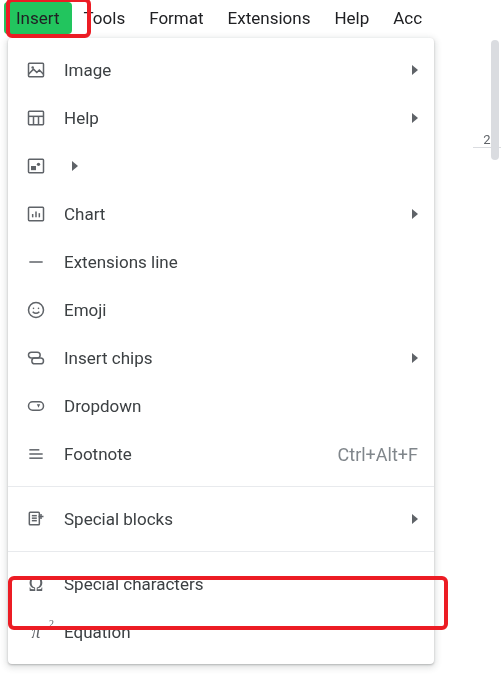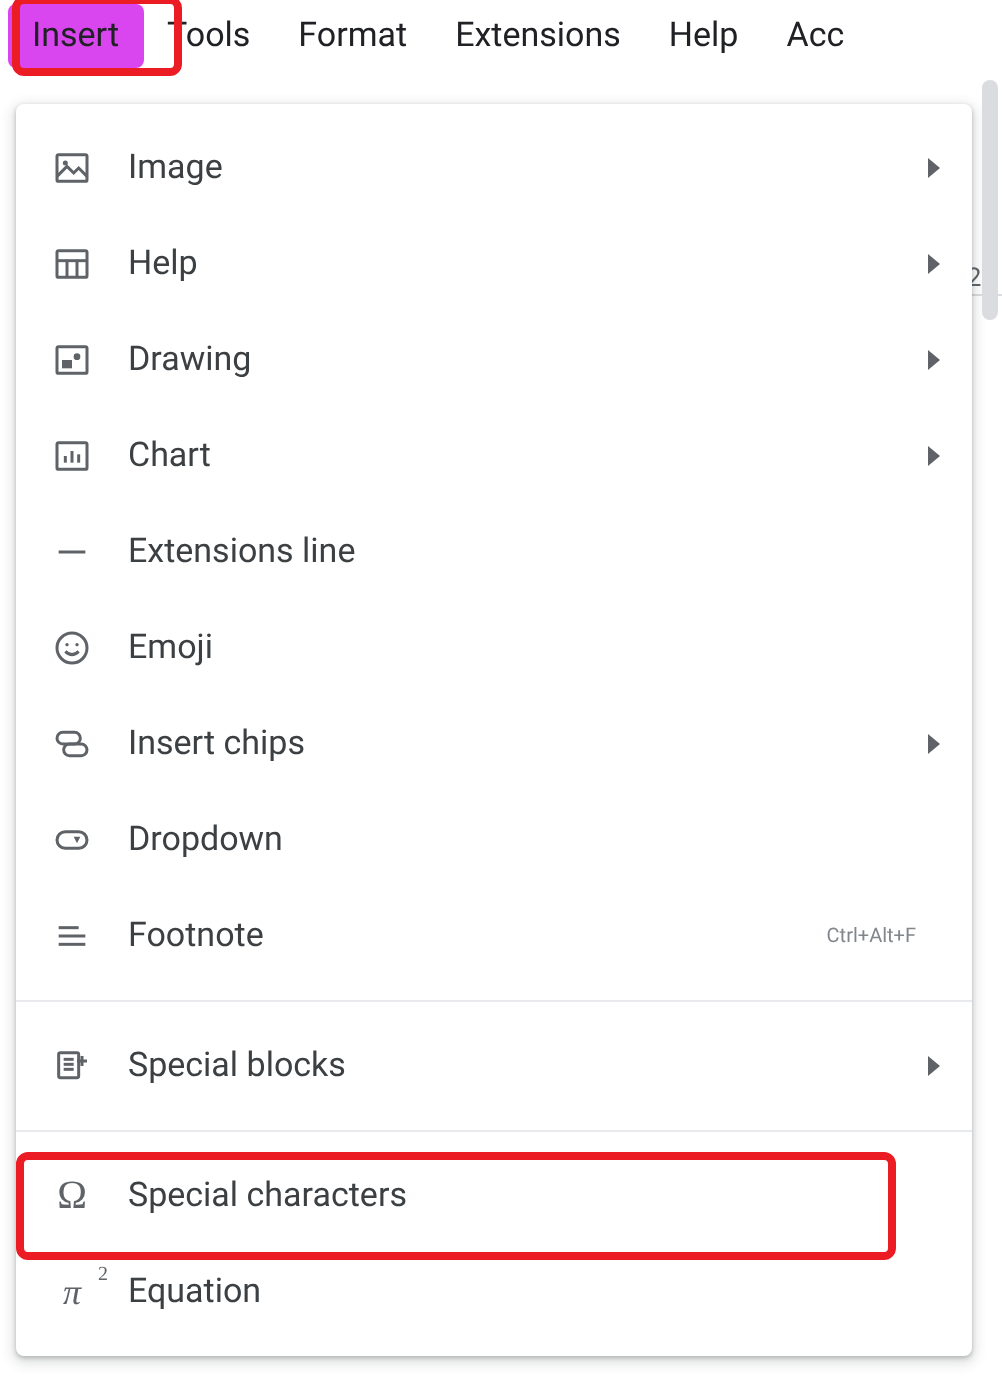--- a/index.html
+++ b/index.html
@@ -24,21 +24,21 @@
       background: #fff;
     }
     .menubar-item {
       padding: 6px 12px;
       font-size: 17px;
       color: #202124;
       cursor: pointer;
       border-radius: 4px;
     }
     .menubar-item.active {
-      background: #d946ef;
+      background: #22c55e;
       text-align: center;
     }
     .highlight-red {
       position: absolute;
       border: 4px solid #ec1c24;
       border-radius: 6px;
       pointer-events: none;
       z-index: 100;
     }
     .highlight-insert {
@@ -48,23 +48,23 @@
       height: 40px;
     }
     .highlight-special {
       top: 576px;
       left: 8px;
       width: 440px;
       height: 54px;
     }
     .dropdown {
       position: absolute;
-      top: 52px;
+      top: 38px;
       left: 8px;
-      width: 478px;
+      width: 426px;
       background: #fff;
       box-shadow: 0 2px 6px 2px rgba(60,64,67,.15), 0 1px 2px rgba(60,64,67,.3);
       border-radius: 4px;
       padding: 8px 0;
     }
     .scrollbar {
       position: absolute;
       top: 40px;
       right: 2px;
       width: 8px;
@@ -96,23 +96,22 @@
       fill: none;
       stroke: #5f6368;
       stroke-width: 1.8;
     }
     .menu-label {
       flex: 1;
       font-size: 17px;
       color: #3c4043;
     }
     .menu-shortcut {
-      font-size: 10px;
+      font-size: 18px;
       color: #80868b;
-      margin-right: 12px;
     }
     .submenu-arrow {
       width: 0;
       height: 0;
       border-top: 5px solid transparent;
       border-bottom: 5px solid transparent;
       border-left: 6px solid #5f6368;
       margin-left: 8px;
     }
     .separator {
@@ -182,21 +181,20 @@
   </div>
 
   <div class="menu-item">
     <span class="menu-icon">
       <svg viewBox="0 0 24 24">
           <rect x="3" y="4" width="18" height="16" rx="1"></rect>
           <rect x="6" y="12" width="6" height="5" fill="#5f6368" stroke="none"></rect>
           <circle cx="15" cy="10" r="2" fill="#5f6368" stroke="none"></circle>
         </svg>
     </span>
-    <span class="menu-label">Drawing</span>
     <span class="submenu-arrow"></span>
   </div>
 
   <div class="menu-item">
     <span class="menu-icon">
       <svg viewBox="0 0 24 24">
           <rect x="3" y="4" width="18" height="16" rx="1"></rect>
           <line x1="8" y1="16" x2="8" y2="12"></line>
           <line x1="12" y1="16" x2="12" y2="9"></line>
           <line x1="16" y1="16" x2="16" y2="11"></line>

